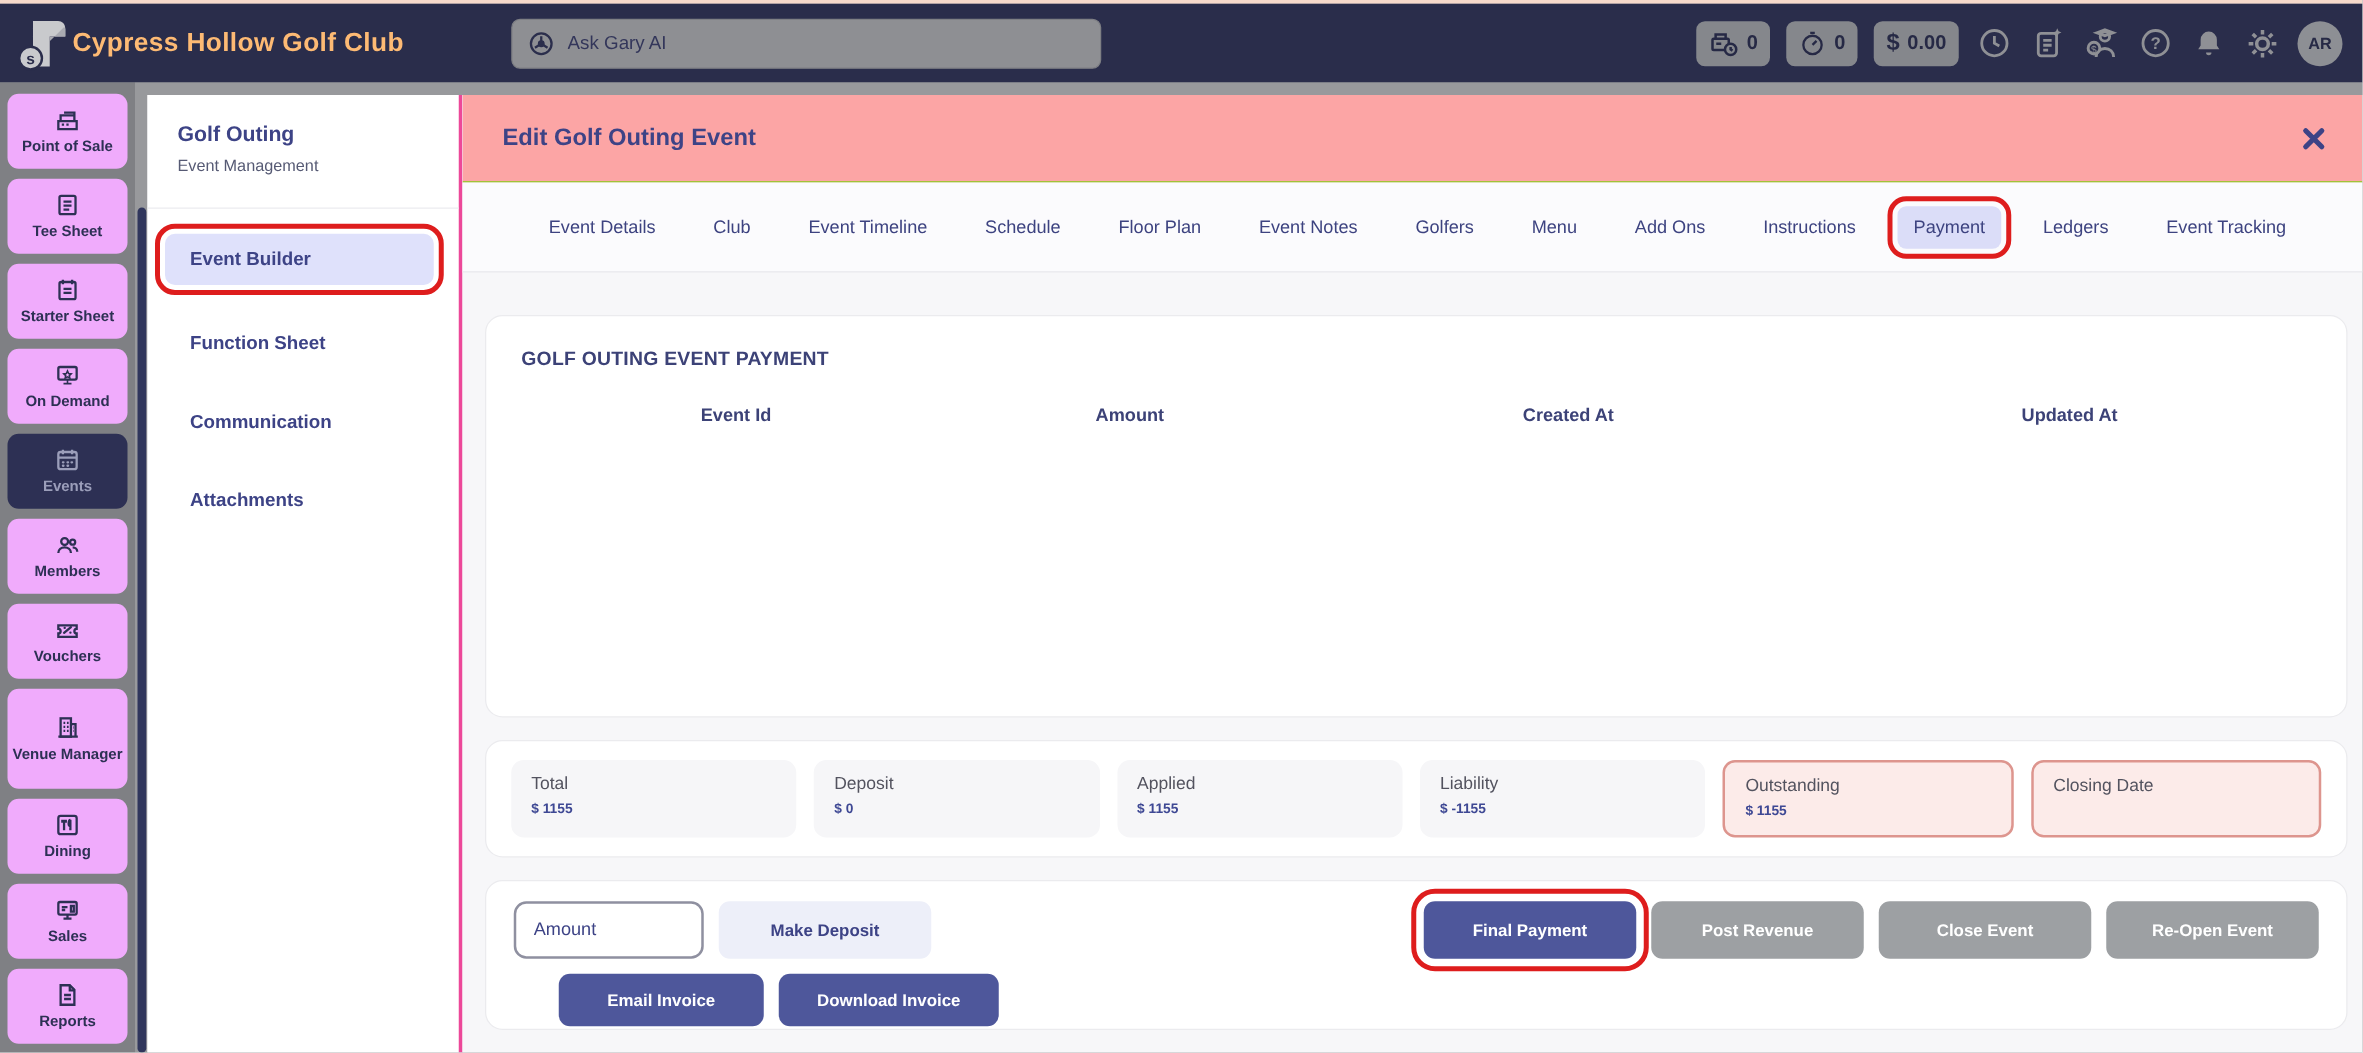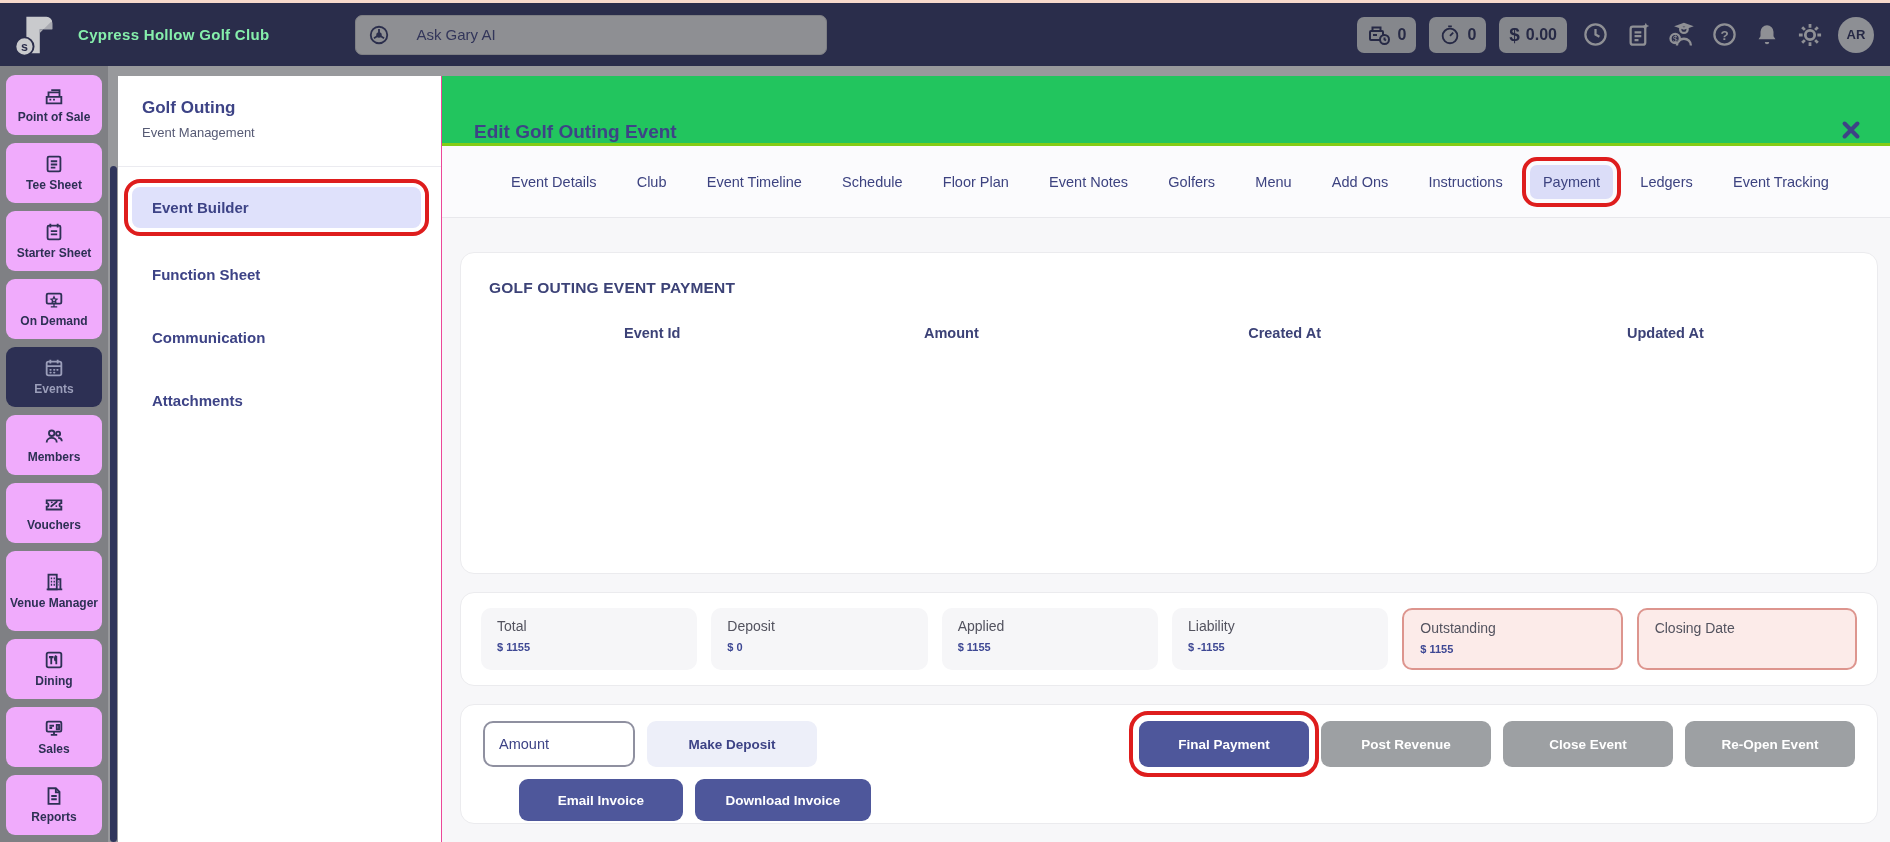--- a/index.html
+++ b/index.html
@@ -5,54 +5,54 @@
   * { box-sizing: border-box; margin: 0; padding: 0; }
   html, body { width: 1890px; height: 842px; overflow: hidden; font-family: "Liberation Sans", sans-serif; }
   body { position: relative; background: #98999c; }
 
   
   .top-line { position: absolute; left: 0; top: 0; width: 100%; height: 3px; background: #f6d9cb; }
 
   
   .header { position: absolute; left: 0; top: 3px; width: 100%; height: 63px; background: #2a2d4b; display: flex; align-items: center; }
   .logo { width: 46px; height: 46px; margin-left: 12px; flex: 0 0 auto; }
-  .club-name { color: #86efac; font-size: 15px; font-weight: bold; letter-spacing: .3px; margin-left: 20px; white-space: nowrap; }
+  .club-name { color: #fdba74; font-size: 21px; font-weight: bold; letter-spacing: .3px; white-space: nowrap; }
   .search-box { margin-left: 86px; width: 472px; height: 40px; background: #8e8f93; border: 1px solid #7e7f84; border-radius: 7px; display: flex; align-items: center; padding: 0 12px; }
   .search-box svg { flex: 0 0 auto; }
-  .search-box input { flex: 1; margin-left: 26px; background: transparent; border: none; outline: none; font-size: 15px; color: #2b2e4c; font-family: "Liberation Sans", sans-serif; }
+  .search-box input { flex: 1; margin-left: 10px; background: transparent; border: none; outline: none; font-size: 15px; color: #2b2e4c; font-family: "Liberation Sans", sans-serif; }
   .search-box input::placeholder { color: #33365a; opacity: 1; }
   .header-right { margin-left: auto; display: flex; align-items: center; gap: 13px; padding-right: 16px; }
   .counter { background: #85878c; border-radius: 7px; height: 36px; display: flex; align-items: center; gap: 6px; padding: 0 10px; color: #262945; font-size: 16px; font-weight: bold; }
   .hicon { width: 30px; height: 30px; color: #8f9095; display: flex; align-items: center; justify-content: center; cursor: pointer; }
   .avatar { width: 36px; height: 36px; border-radius: 50%; background: #8d8f94; color: #262945; font-size: 13px; font-weight: bold; display: flex; align-items: center; justify-content: center; }
 
   
   .rail { position: absolute; left: 0; top: 66px; width: 108px; height: 776px; background: #7f8084; padding-top: 9px; }
   .rail-item { width: 96px; height: 60px; margin: 0 auto 8px auto; background: #f0abfc; border-radius: 9px; color: #2d3054; display: flex; flex-direction: column; align-items: center; justify-content: center; gap: 3px; cursor: pointer; }
   .rail-item.tall { height: 80px; }
   .rail-item.active { background: #2d3054; color: #9b9eba; }
   .rail-item .lbl { font-size: 12px; font-weight: bold; text-align: center; line-height: 1.25; padding: 0 2px; }
 
   
   .overlay-area { position: absolute; left: 108px; top: 66px; right: 0; bottom: 0; background: #98999c; }
   .scroll-thumb { position: absolute; left: 2px; top: 100px; width: 7px; height: 676px; background: #30365c; border-radius: 4px; }
   .modal { position: absolute; left: 10px; top: 10px; right: 0; bottom: 0; background: #fff; display: flex; }
 
   
-  .module-nav { width: 324px; flex: 0 0 auto; border-right: 1px solid #ec4899; background: #fff; padding-top: 22px; }
+  .module-nav { width: 252px; flex: 0 0 auto; border-right: 3px solid #ec4899; background: #fff; padding-top: 22px; }
   .module-title { margin-left: 24px; color: #3d4386; font-size: 17px; font-weight: bold; }
   .module-subtitle { margin-left: 24px; margin-top: 7px; color: #565a74; font-size: 13px; }
   .module-divider { margin-top: 26px; border-top: 1px solid #ebebf0; }
   .module-item { margin: 24px 20px 0 14px; padding: 12px 0 12px 20px; color: #3d4386; font-size: 15px; font-weight: bold; border-radius: 8px; cursor: pointer; }
   .module-item.active { background: #dfe1fb; outline: 4px solid #de1d1d; outline-offset: 4px; margin-top: 20px; }
   .module-item.plain { padding: 8px 0 8px 20px; margin-top: 30px; }
 
   
   .main { flex: 1; background: #f7f7f9; display: flex; flex-direction: column; overflow: hidden; }
-  .title-row { height: 70px; background: #22c55e; border-bottom: 3px solid #84cc16; display: flex; align-items: flex-end; padding: 0 26px 0 32px; }
+  .title-row { height: 70px; background: #fca5a5; border-bottom: 1px solid #84cc16; display: flex; align-items: center; padding: 0 26px 0 32px; }
   .page-title { color: #3d4386; font-size: 19px; font-weight: bold; }
   .close-btn { margin-left: auto; width: 26px; height: 26px; color: #3d4386; cursor: pointer; display: flex; align-items: center; justify-content: center; }
   .tabs-row { height: 72px; background: #fbfbfd; border-bottom: 1px solid #e8e8ec; display: flex; align-items: center; justify-content: space-between; padding: 0 48px 0 56px; }
   .tab { color: #3d4380; font-size: 14.5px; background: none; border: none; font-family: "Liberation Sans", sans-serif; cursor: pointer; white-space: nowrap; padding: 9px 13px; border-radius: 7px; }
   .tab.active { background: #dbddf8; outline: 4px solid #de1d1d; outline-offset: 4px; }
 
   .content { flex: 1; padding: 34px 12px 0 18px; }
   .card { background: #fff; border: 1px solid #ebebee; border-radius: 14px; }
   .card.table-card { height: 322px; padding: 26px 28px; }
   .card-title { color: #3c4277; font-size: 15.5px; font-weight: bold; letter-spacing: .2px; }

